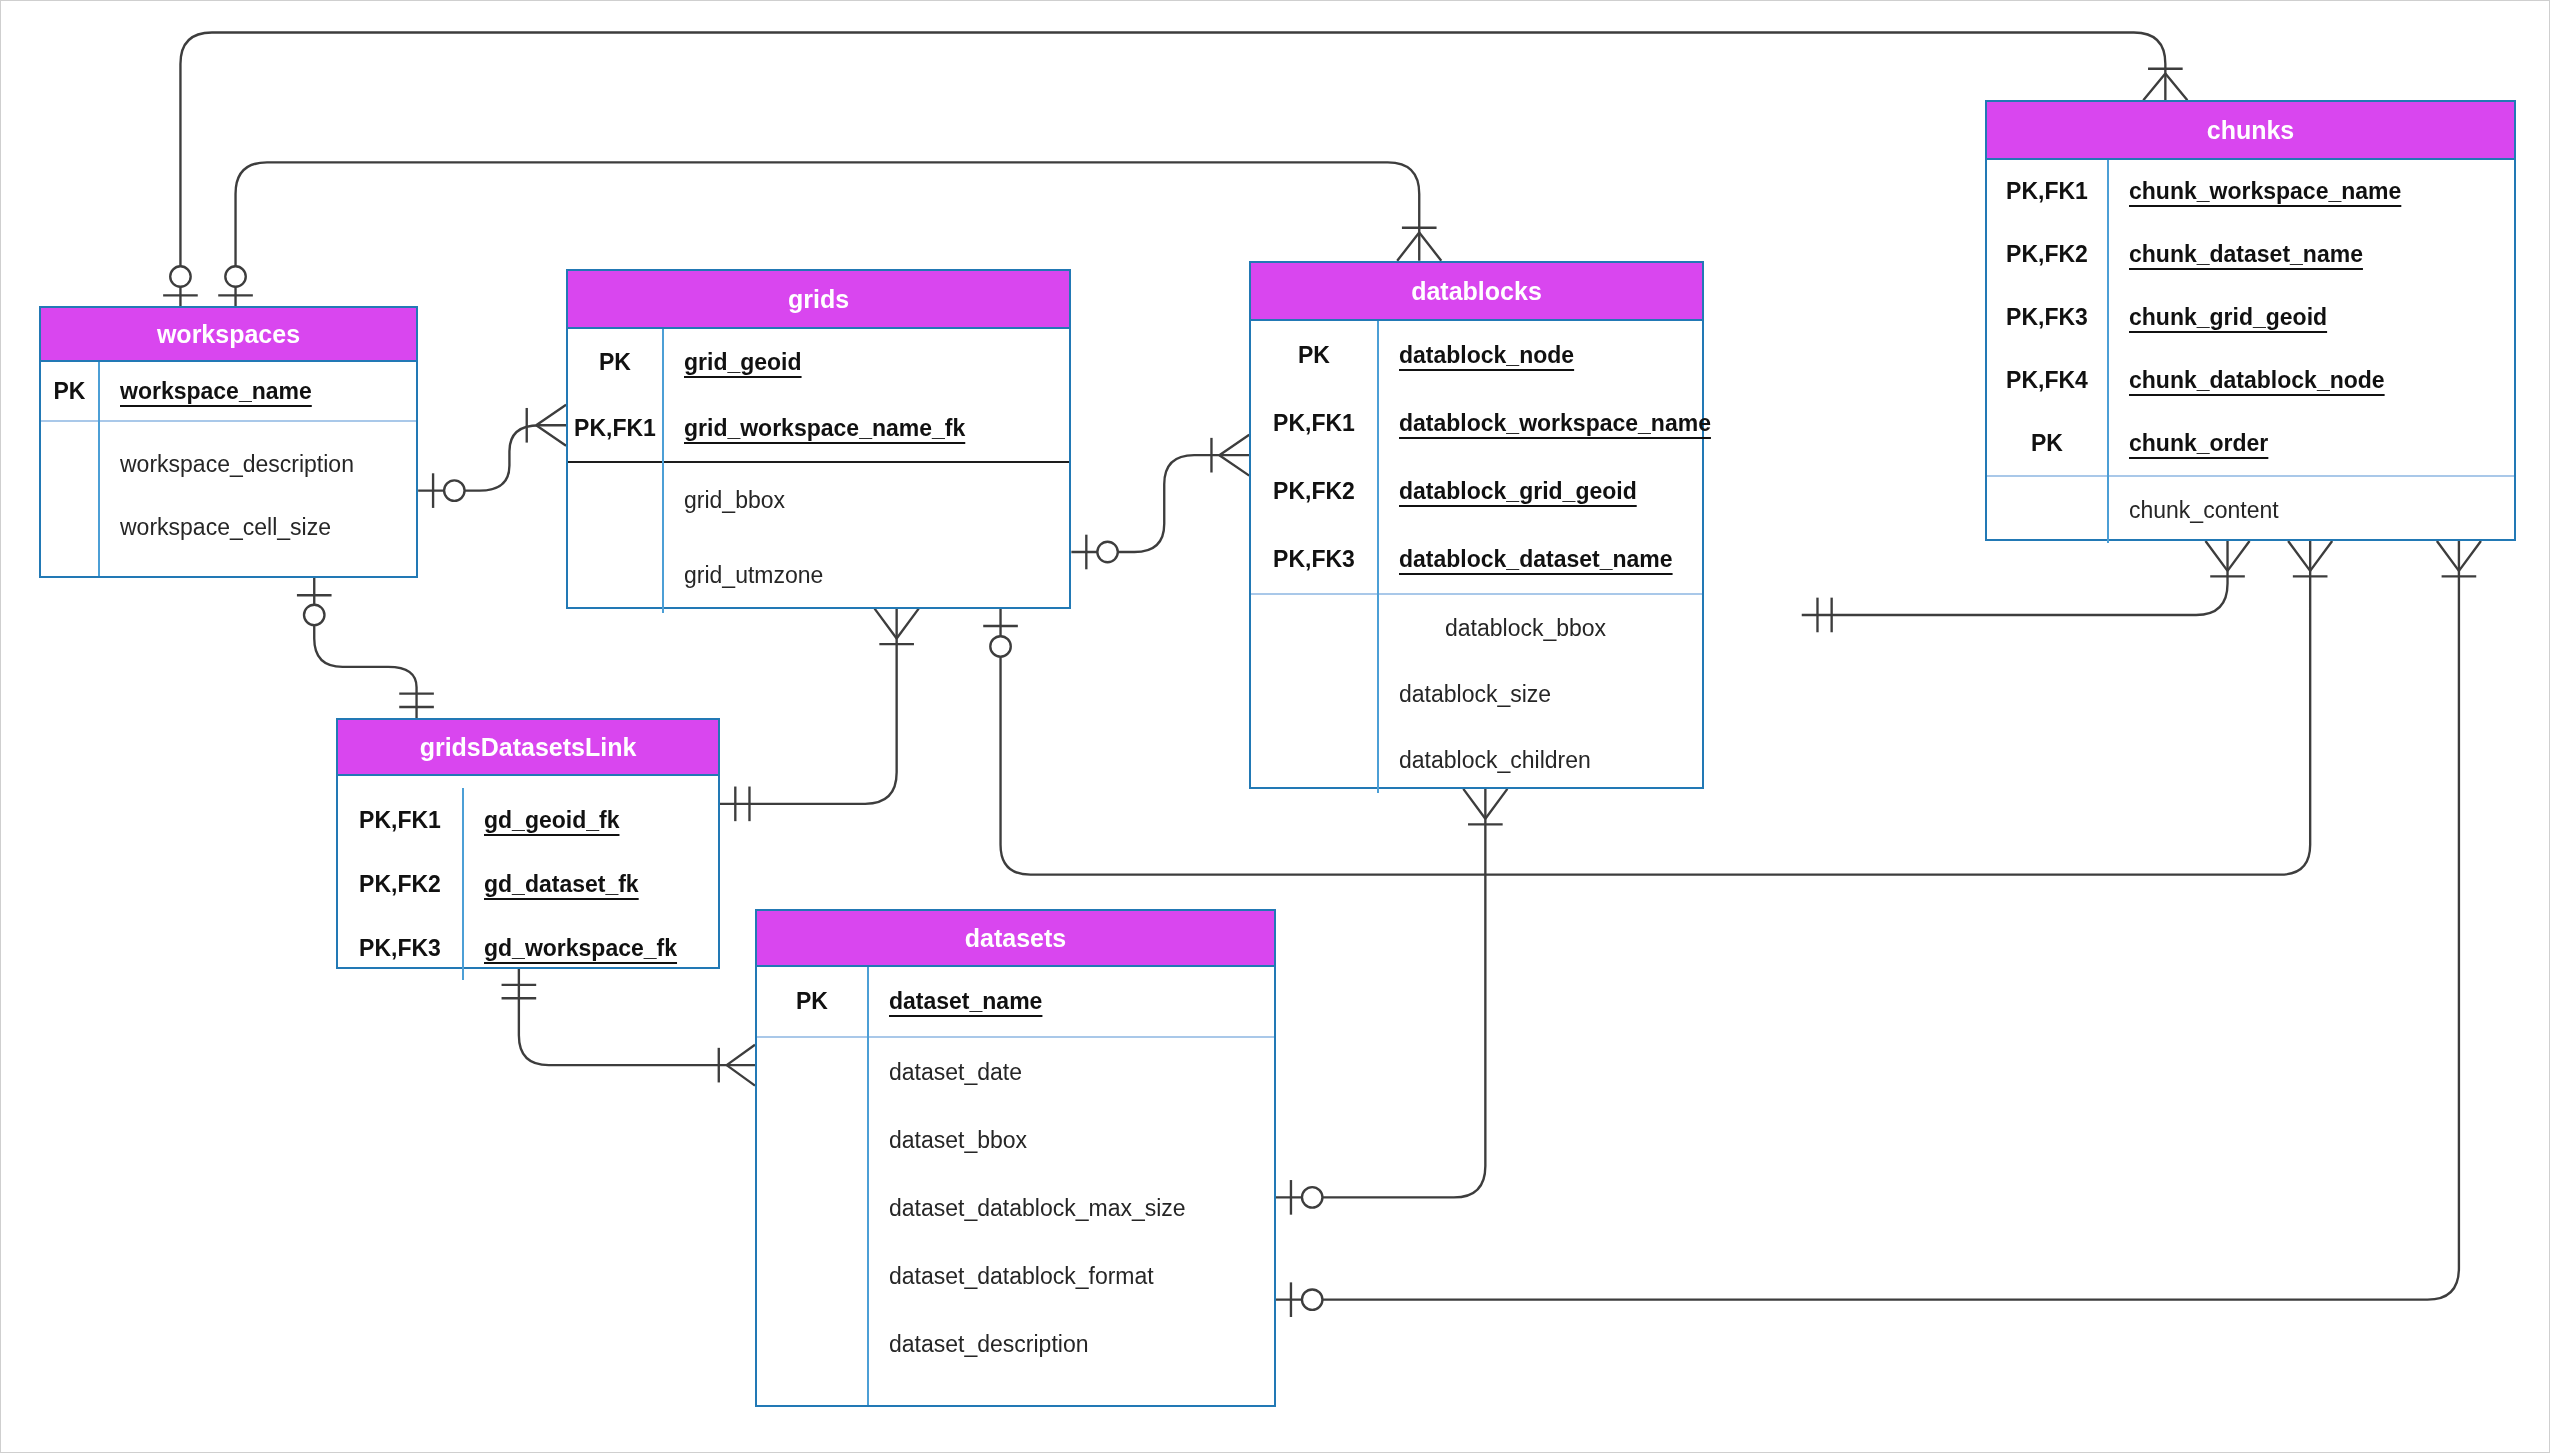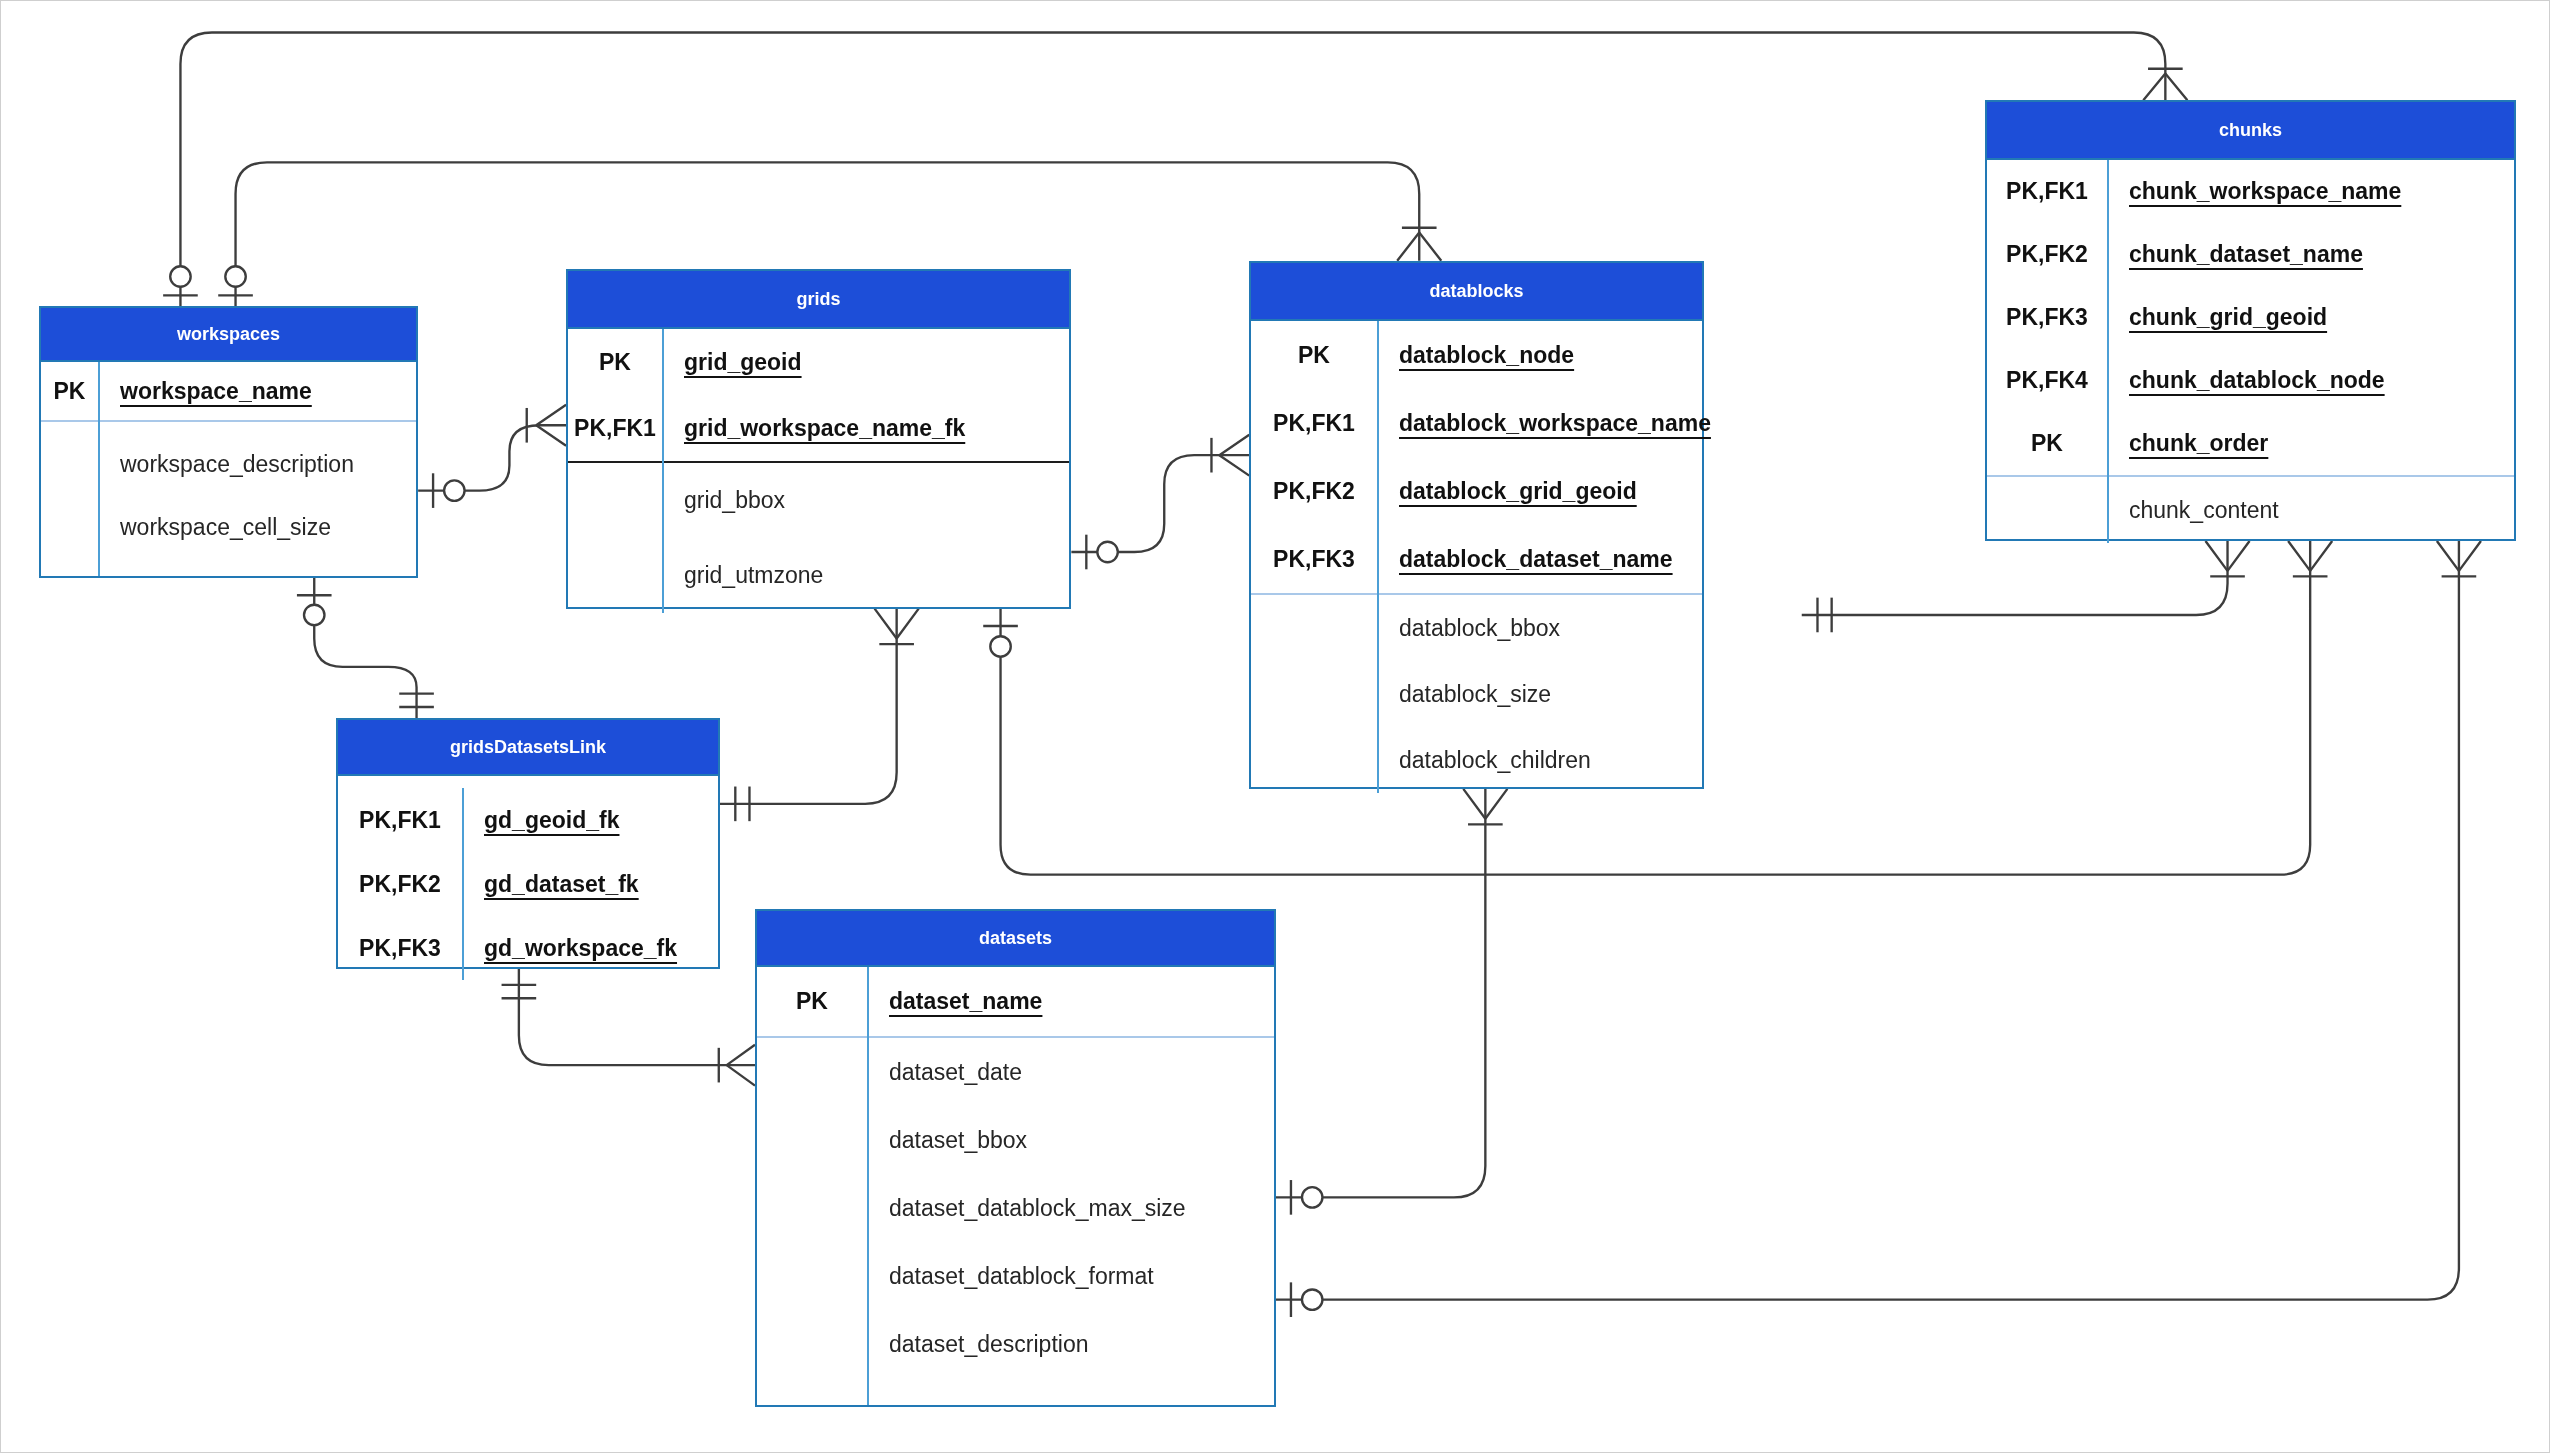--- a/index.html
+++ b/index.html
@@ -5,21 +5,21 @@
   html,body{margin:0;padding:0;background:#ffffff;}
   body{font-family:"Liberation Sans","DejaVu Sans",sans-serif;}
   .canvas{position:relative;width:2550px;height:1453px;background:#ffffff;
           border:1.6px solid #cfcfcf;box-sizing:border-box;overflow:hidden;}
   .wires{position:absolute;left:0;top:0;width:2550px;height:1453px;pointer-events:none;}
   .wires path,.wires line{stroke:#3d3d3d;stroke-width:3;fill:none;}
   .wires circle{stroke:#3d3d3d;stroke-width:3;fill:#ffffff;}
 
   .tbl{position:absolute;background:#ffffff;border:2.4px solid #2279b5;box-sizing:border-box;
        display:flex;flex-direction:column;}
-  .hdr{background:#1d4ed8;color:#ffffff;font-weight:bold;font-size:18px;
+  .hdr{background:#d946ef;color:#ffffff;font-weight:bold;font-size:25px;
        display:flex;align-items:center;justify-content:center;flex:none;
        border-bottom:2.4px solid #2279b5;}
   .tbody{position:relative;flex:1;display:flex;flex-direction:column;}
   .vdiv{position:absolute;top:0;bottom:0;width:2px;background:#4c9fd6;}
   .sec{display:flex;flex-direction:column;flex:none;}
   .secdiv{height:0;border-top:2px solid #a9c8e9;flex:none;}
   .secdiv.dark{border-top:2.8px solid #1d1d1d;}
   .trow{display:flex;align-items:center;flex:none;}
   .kcol{flex:none;text-align:center;font-weight:bold;font-size:23px;color:#111;}
   .fcol{flex:1;padding-left:22px;font-size:23px;color:#262626;}
@@ -212,21 +212,21 @@
           <div class="kcol" style="width:126px;">PK,FK2</div>
           <div class="fcol keyed">datablock_grid_geoid</div>
         </div>
         <div class="trow" style="height:68px;">
           <div class="kcol" style="width:126px;">PK,FK3</div>
           <div class="fcol keyed">datablock_dataset_name</div>
         </div>
       </div>
       <div class="secdiv"></div>
       <div class="sec">
-        <div class="trow" style="height:66px;">
+        <div class="trow" style="height:66px;padding-left:46px;">
           <div class="kcol" style="width:126px;"></div>
           <div class="fcol">datablock_bbox</div>
         </div>
         <div class="trow" style="height:66px;">
           <div class="kcol" style="width:126px;"></div>
           <div class="fcol">datablock_size</div>
         </div>
         <div class="trow" style="height:66px;">
           <div class="kcol" style="width:126px;"></div>
           <div class="fcol">datablock_children</div>

